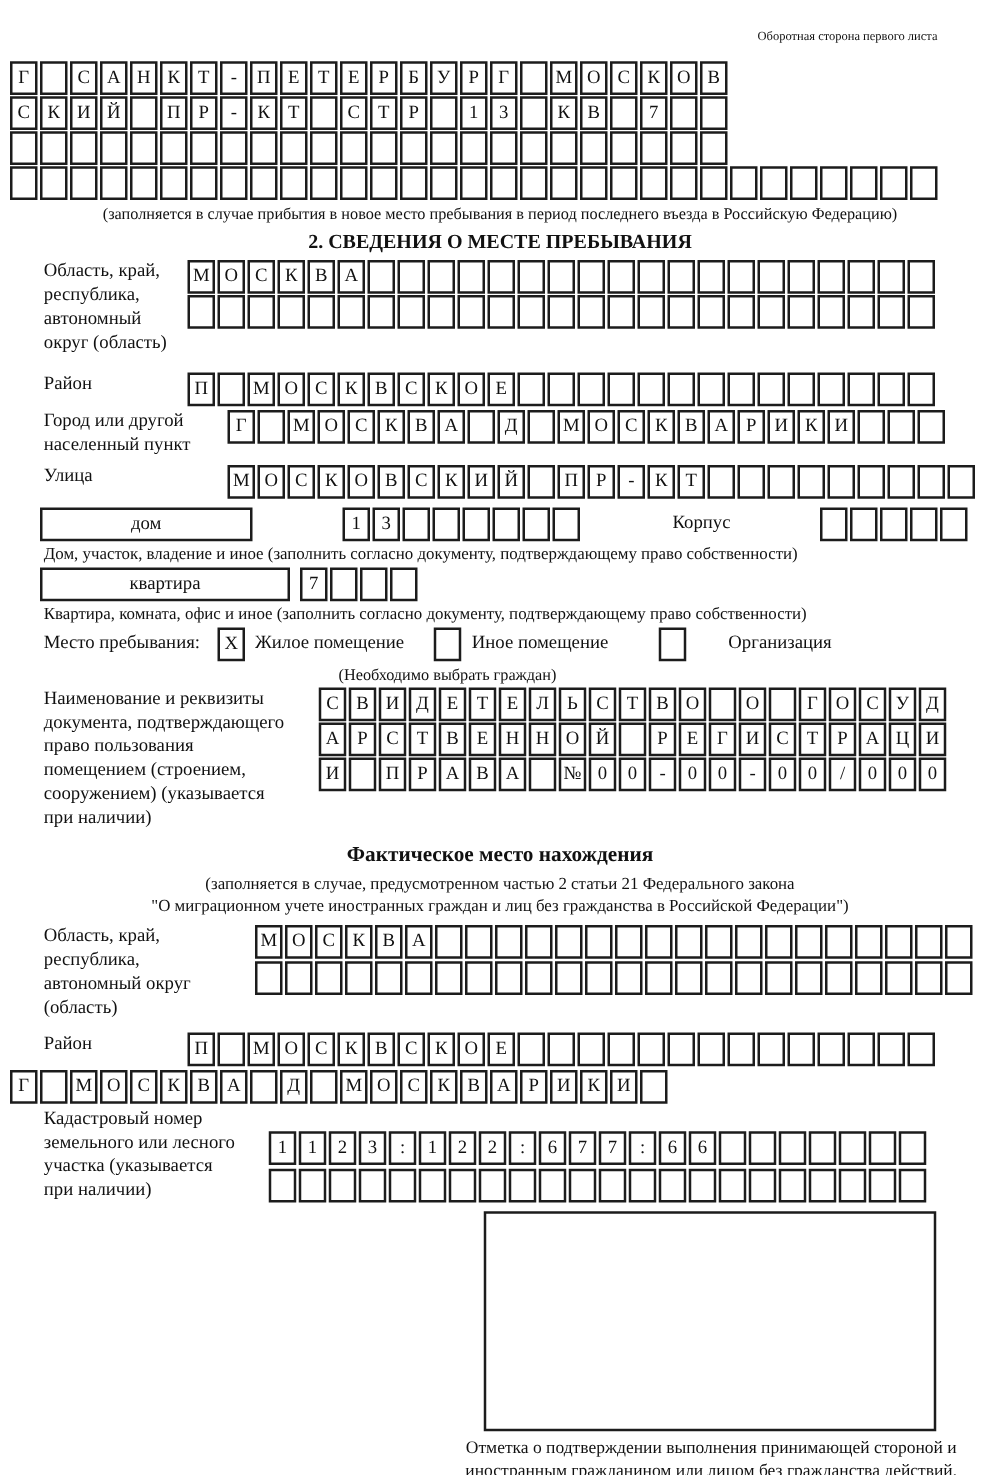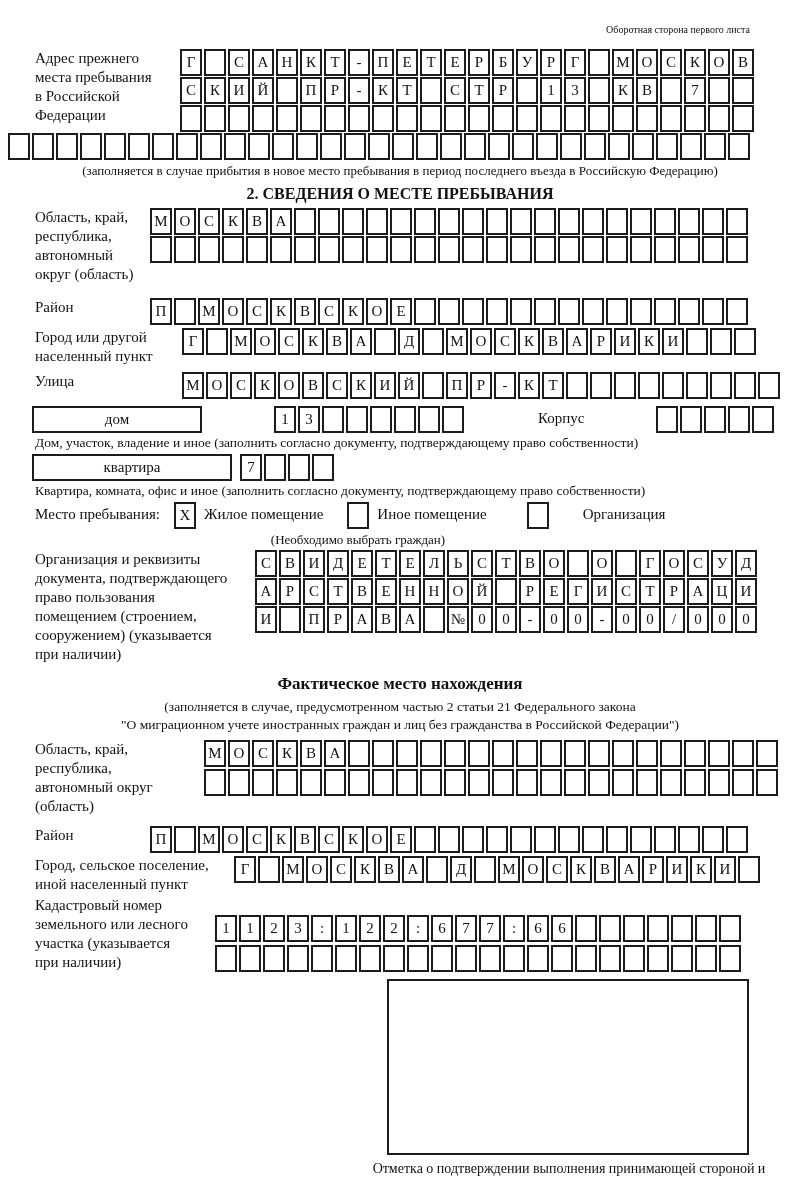--- a/index.html
+++ b/index.html
@@ -44,24 +44,20 @@
   .mt2{margin-top:2px;} .mt6{margin-top:6px;gap:32px;} .mt10{margin-top:10px;} .mt14{margin-top:14px;}
 </style>
 </head>
 <body>
 
 <div class="page">
 
   <div class="hdr-right">Оборотная сторона первого листа</div>
 
   <div class="frow mt14">
-    <div class="lbl" style="width:172px;">Адрес прежнего
-места пребывания
-в Российской
-Федерации</div>
     <div class="rows">
       <div class="cellrow">
           <span class="cell">Г</span>
           <span class="cell"></span>
           <span class="cell">С</span>
           <span class="cell">А</span>
           <span class="cell">Н</span>
           <span class="cell">К</span>
           <span class="cell">Т</span>
           <span class="cell">-</span>
@@ -399,21 +395,21 @@
     <div style="width:40px;flex:0 0 auto;"></div>
     <div class="cellrow">
         <span class="cell"></span>
       </div>
     <div style="width:32px;flex:0 0 auto;"></div>
     <div class="inline-lab">Организация</div>
   </div>
   <div class="note-center" style="width:470px;margin-left:115px;">(Необходимо выбрать граждан)</div>
 
   <div class="frow mt2">
-    <div class="lbl" style="width:247px;">Организация и реквизиты
+    <div class="lbl" style="width:247px;">Наименование и реквизиты
 документа, подтверждающего
 право пользования
 помещением (строением,
 сооружением) (указывается
 при наличии)</div>
     <div class="rows">
       <div class="cellrow">
           <span class="cell">С</span>
           <span class="cell">В</span>
           <span class="cell">И</span>
@@ -577,22 +573,20 @@
           <span class="cell"></span>
           <span class="cell"></span>
           <span class="cell"></span>
           <span class="cell"></span>
           <span class="cell"></span>
         </div>
     </div>
   </div>
 
   <div class="frow mt2">
-    <div class="lbl" style="width:226px;">Город, сельское поселение,
-иной населенный пункт</div>
     <div class="rows">
       <div class="cellrow">
           <span class="cell">Г</span>
           <span class="cell"></span>
           <span class="cell">М</span>
           <span class="cell">О</span>
           <span class="cell">С</span>
           <span class="cell">К</span>
           <span class="cell">В</span>
           <span class="cell">А</span>

